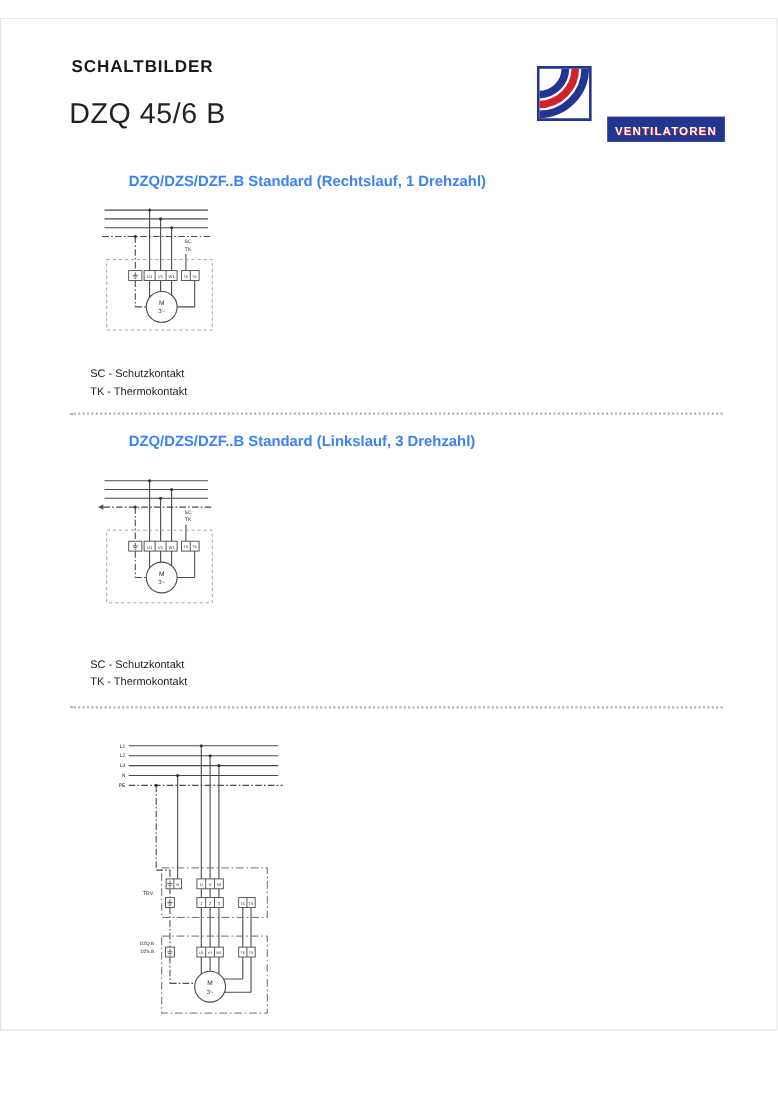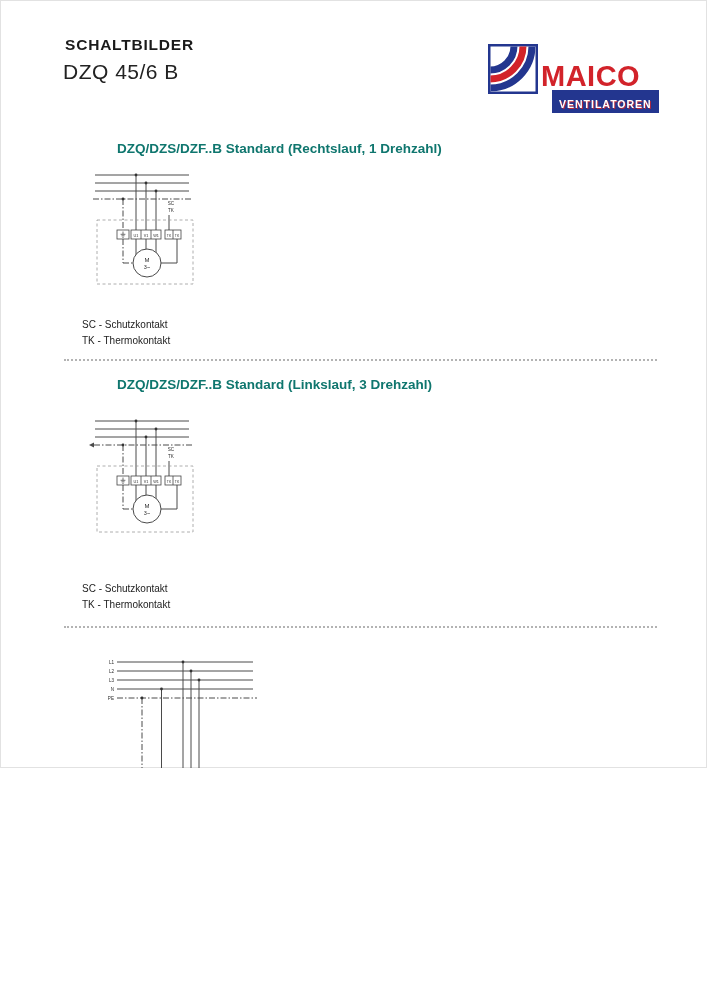--- a/index.html
+++ b/index.html
@@ -1,27 +1,27 @@
 <!DOCTYPE html>
 <html><head>
 <meta charset="utf-8">
 <style>
   html,body{margin:0;padding:0;background:#fff;}
-  .page{position:relative;width:707px;height:768px;background:#fff;overflow:hidden;
+  .page{position:relative;width:707px;height:921px;background:#fff;overflow:hidden;
         font-family:"Liberation Sans","DejaVu Sans",sans-serif;color:#1a1a1a;
-        box-shadow:inset 0 0 0 1px #e2e2e2;}
+        box-shadow:inset 0 0 0 1px #e2e2e2;margin-top:16px;}
   .doc-title{position:absolute;left:65px;top:36px;font-size:15.5px;font-weight:bold;letter-spacing:.8px;}
-  .model-title{position:absolute;left:63px;top:60px;font-size:21px;font-weight:400;letter-spacing:.5px;color:#222;text-align:right;}
+  .model-title{position:absolute;left:63px;top:72px;font-size:26px;font-weight:400;letter-spacing:.5px;color:#222;text-align:right;}
   .logo{position:absolute;left:488px;top:42px;width:170px;height:72px;}
   .logo-mark{position:absolute;left:0;top:2px;}
   .brand{position:absolute;left:53px;top:18px;font-size:29px;font-weight:bold;letter-spacing:.5px;color:#d2232a;}
   .banner{position:absolute;left:64px;top:48px;background:#23368f;color:#fff;
           font-size:10.5px;font-weight:bold;letter-spacing:1px;padding:8px 7px 3px 7px;
           text-shadow:1px 1px 0 rgba(210,35,42,.85);}
-  .sec-heading{position:absolute;font-size:13.5px;font-weight:bold;color:#0f766e;padding-left:32px;}
+  .sec-heading{position:absolute;font-size:13.5px;font-weight:bold;color:#3b82f6;padding-left:32px;}
   .legend{position:absolute;font-size:10px;line-height:16px;color:#222;}
   .divider{position:absolute;left:64px;width:593px;height:0;border-top:2px dotted #b3b3b3;}
   .diag{position:absolute;}
   svg text{font-family:"Liberation Sans","DejaVu Sans",sans-serif;fill:#2e2e2e;}
   .t45{font-size:4.6px;} .t42{font-size:4.2px;} .t38{font-size:3.8px;} .t34{font-size:3.4px;}
   .t33{font-size:3.3px;} .tm{font-size:6px;} .tp{font-size:5.5px;}
   .footer-info{position:absolute;left:65px;top:948px;font-size:8.6px;color:#3c3c3c;}
   .page-num{position:absolute;left:627px;top:945px;font-size:13px;color:#222;}
 </style>
 </head>
@@ -37,21 +37,20 @@
       <rect x="1.25" y="1.25" width="47.5" height="47.5" fill="#fff" stroke="#23368f" stroke-width="2.5"></rect>
       <clipPath id="lc">
           <rect x="2.5" y="2.5" width="45" height="45"></rect>
         </clipPath>
       <g clip-path="url(#lc)" fill="none">
         <path d="M44,2 A42,42 0 0 1 2,44" stroke="#23368f" stroke-width="7"></path>
         <path d="M35,2 A33,33 0 0 1 2,35" stroke="#d2232a" stroke-width="7"></path>
         <path d="M26,2 A24,24 0 0 1 2,26" stroke="#23368f" stroke-width="7"></path>
       </g>
     </svg>
-    <div class="brand">MAICO</div>
     <div class="banner">VENTILATOREN</div>
   </div>
 
   <div class="sec-heading" style="left:85px;top:141px">DZQ/DZS/DZF..B Standard (Rechtslauf, 1 Drehzahl)</div>
 
   <svg class="diag" style="left:85px;top:168px" width="210" height="124" viewBox="0 0 210 124">
     <g stroke="#4a4a4a" stroke-width="1" fill="none">
       <line x1="10" y1="7" x2="104" y2="7"></line>
       <line x1="10" y1="15" x2="104" y2="15"></line>
       <line x1="10" y1="23" x2="104" y2="23"></line>

